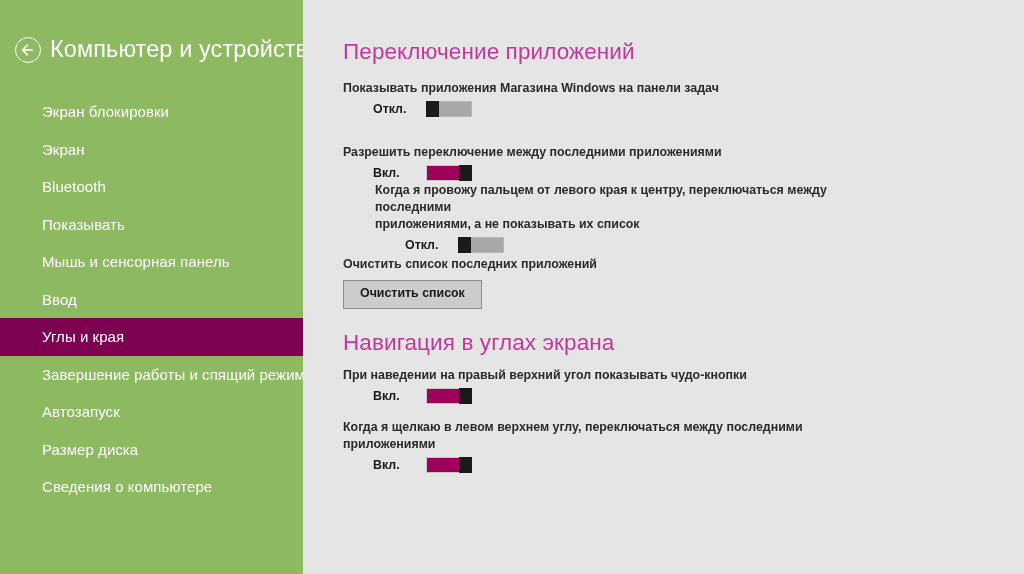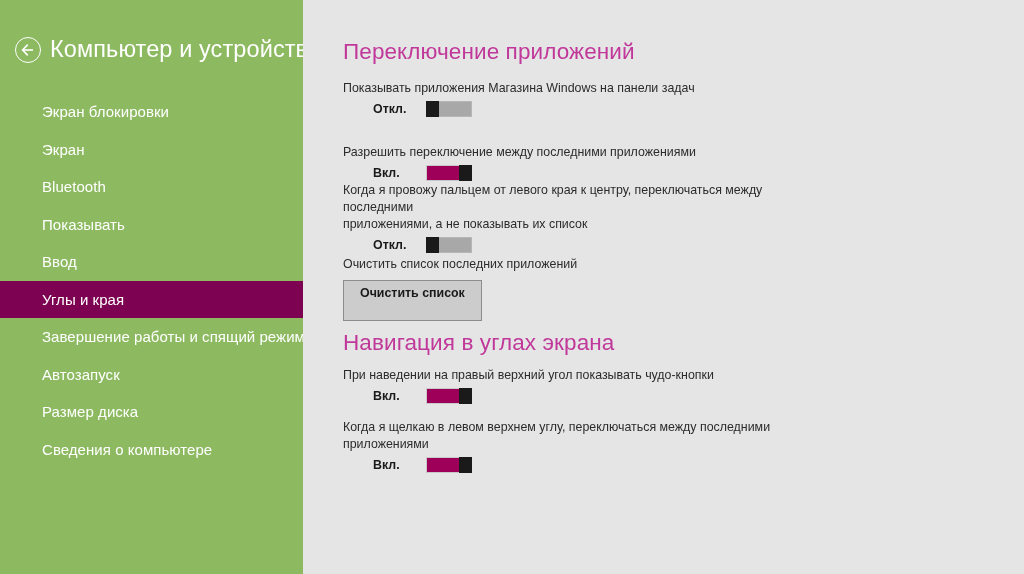--- a/index.html
+++ b/index.html
@@ -127,21 +127,21 @@
   #section-apps-title { top: 41px; }
   #section-corners-title { top: 332px; }
 
   .setting {
     position: absolute;
     left: 40px;
   }
   .setting-label {
     color: #2b2b2b;
     font-size: 12.4px;
-    font-weight: 400;
+    font-weight: 700;
     line-height: 17px;
     white-space: pre-line;
     max-width: 470px;
   }
   .toggle-row {
     margin-top: 3px;
     display: flex;
     align-items: center;
     height: 18px;
   }
@@ -179,30 +179,30 @@
   .toggle.on .knob { right: -1px; }
 
   .action-button {
     margin-top: 7px;
     display: inline-block;
     background: #cccccc;
     border: 1px solid #8d8d8d;
     color: #1a1a1a;
     font-size: 12.4px;
     font-weight: bold;
-    padding: 6px 16px 21px 16px;
+    padding: 6px 16px 9px 16px;
     line-height: 1;
     cursor: pointer;
     box-sizing: border-box;
   }
 
   
   #setting-taskbar-apps   { top: 80px; }
   #setting-switch-recent  { top: 144px; }
-  #setting-swipe-edge     { top: 182px; }
+  #setting-swipe-edge     { top: 182px; margin-left: 32px; }
   #setting-clear-list     { top: 256px; }
   #setting-charms-corner  { top: 367px; }
   #setting-topleft-click  { top: 419px; }
 </style>
 </head>
 <body>
 
 <div id="app">
 
   <div id="sidebar">
@@ -230,20 +230,23 @@
       <div class="nav-item">
         <span>Экран</span>
       </div>
       <div class="nav-item">
         <span>Bluetooth</span>
       </div>
       <div class="nav-item">
         <span>Показывать</span>
       </div>
       <div class="nav-item">
+        <span>Мышь и сенсорная панель</span>
+      </div>
+      <div class="nav-item">
         <span>Ввод</span>
       </div>
       <div class="nav-item selected">
         <span>Углы и края</span>
       </div>
       <div class="nav-item">
         <span>Завершение работы и спящий режим</span>
       </div>
       <div class="nav-item">
         <span>Автозапуск</span>

